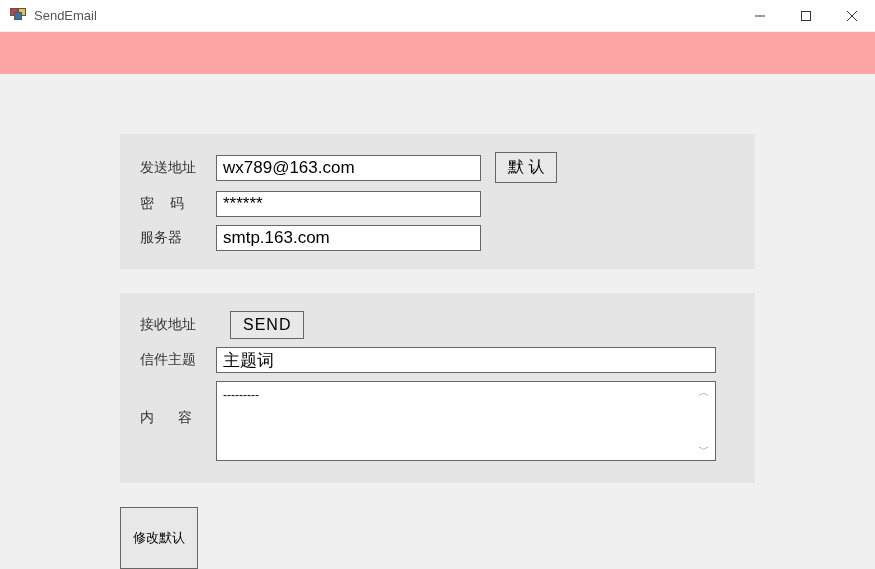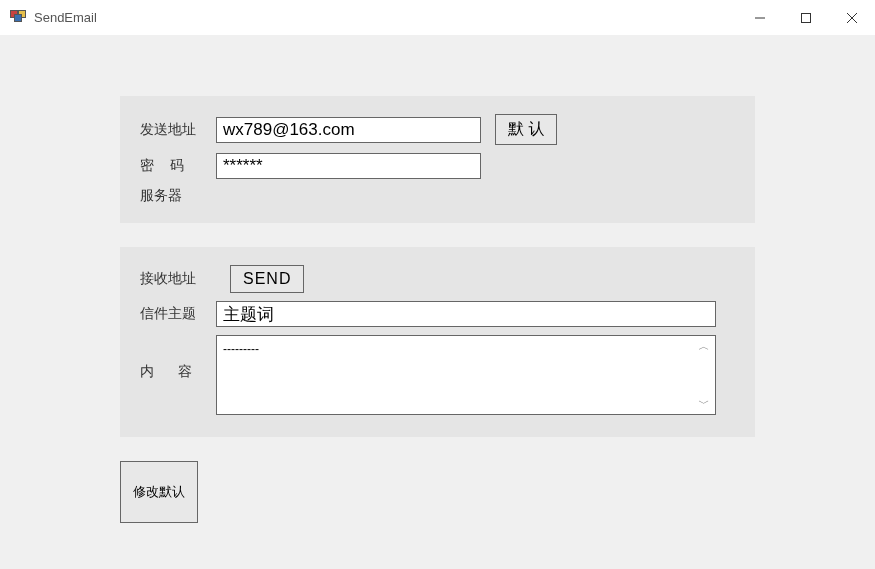--- a/index.html
+++ b/index.html
@@ -9,20 +9,21 @@
       width: 875px;
       height: 569px;
       overflow: hidden;
     }
     .window {
       width: 875px;
       height: 569px;
       background: #fca5a5;
       display: flex;
       flex-direction: column;
+      gap: 42px;
     }
     .titlebar {
       height: 36px;
       background: #ffffff;
       display: flex;
       align-items: center;
       padding-left: 10px;
       border-bottom: 1px solid #f0f0f0;
     }
     .titlebar-icon {
@@ -184,20 +185,21 @@
         <div class="form-label">发送地址</div>
         <input class="text-input w1" type="text" value="wx789@163.com" style="">
         <button class="btn">默 认</button>
       </div>
       <div class="form-row">
         <div class="form-label spaced">密 码</div>
         <input class="text-input w1" type="text" value="******" style="">
       </div>
       <div class="form-row">
         <div class="form-label">服务器</div>
+        <input class="text-input w1" type="text" value="smtp.163.com" style="">
       </div>
     </div>
 
     <div class="groupbox">
       <div class="form-row">
         <div class="form-label">接收地址</div>
         <button class="btn send">SEND</button>
       </div>
       <div class="form-row">
         <div class="form-label">信件主题</div>

